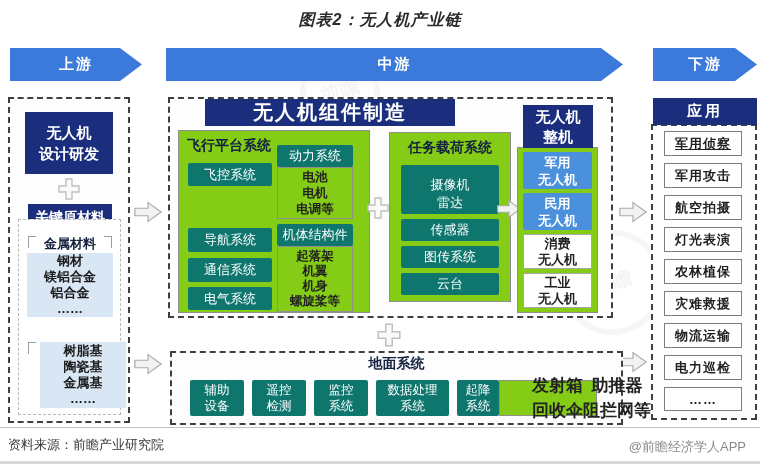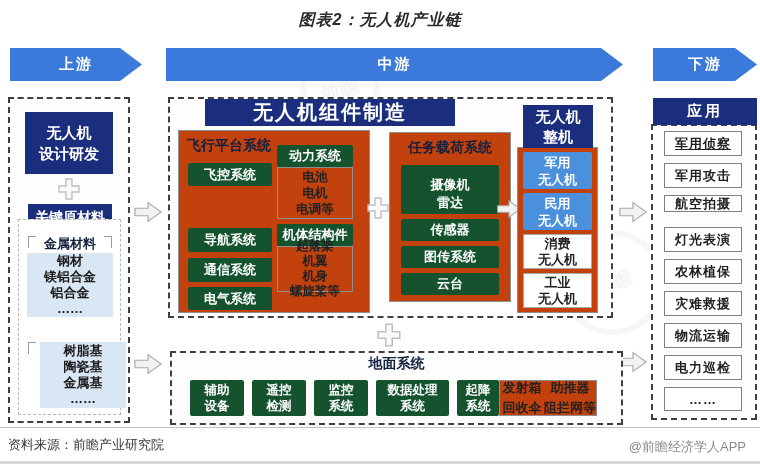--- a/index.html
+++ b/index.html
@@ -13,36 +13,36 @@
   .col span{display:block;}
   .page-title{font-size:16px;font-weight:bold;color:#2b2b2b;text-align:center;letter-spacing:1px;}
   .stage-arrow{
     background:#3b79da;color:#fff;font-weight:bold;font-size:15px;letter-spacing:2px;
     clip-path:polygon(0 0,calc(100% - 22px) 0,100% 50%,calc(100% - 22px) 100%,0 100%);
     display:flex;align-items:center;justify-content:center;
   }
   .dashed-box{border:2px dashed #3f3f3f;background:#fdfdfe;}
   .dotted-box{border:1px dashed #b8b8b8;background:#fff;}
   .navy-box{background:#1a2e7d;color:#fff;font-weight:bold;}
-  .blue-item{background:#14532d;color:#fff;font-weight:bold;border-radius:2px;}
+  .blue-item{background:#0f766e;color:#fff;font-weight:normal;border-radius:2px;}
   .blue-light{background:#4b90dc;color:#fff;font-weight:bold;border-radius:2px;}
-  .white-box{background:#c2410c;border:1px solid #8f8f8f;}
+  .white-box{background:#84cc16;border:1px solid #8f8f8f;}
   .white-item{background:#fff;border:1px solid #a8a8a8;color:#222;font-weight:600;}
   .light-fill{background:#d9e6f4;color:#1c1c1c;font-weight:600;}
   .sec-title{color:#14213f;font-weight:bold;}
   .bracket-label{position:relative;color:#14213f;font-weight:bold;font-size:13px;text-align:center;}
   .bracket-label::before,.bracket-label::after{
     content:"";position:absolute;top:1px;width:7px;height:11px;border-top:1px solid #9c9c9c;
   }
   .bracket-label::before{left:0;border-left:1px solid #9c9c9c;}
   .bracket-label::after{right:0;border-right:1px solid #9c9c9c;}
   .app-item{background:#fff;border:1px solid #7e7e7e;color:#1f1f1f;font-weight:600;font-size:13px;
     display:flex;align-items:center;justify-content:center;letter-spacing:1px;}
   .launch-grid{display:grid;grid-template-columns:1fr 1fr;align-content:center;justify-items:center;
-    row-gap:2px;font-size:13px;font-weight:600;color:#222;white-space:nowrap;}
+    row-gap:2px;font-size:17px;font-weight:600;color:#222;white-space:nowrap;padding-left:32px;}
   .footer-src{font-size:13px;color:#3a3a3a;}
   .footer-brand{font-size:13px;color:#8a8a8a;}
   .divider{background:#c2c2c2;}
   .bottom-strip{background:#d8d8d8;}
   .wm{opacity:0.05;color:#444;pointer-events:none;}
   .wm .ring{border:6px solid #666;border-radius:50%;width:100%;height:100%;box-sizing:border-box;
     display:flex;align-items:center;justify-content:center;font-size:20px;font-weight:bold;transform:rotate(-18deg);}
   svg{display:block;}
 </style>
 </head>
@@ -133,21 +133,21 @@
   <div class="abs blue-item center" style="left:188px;top:258px;width:84px;height:24px;font-size:13px;">通信系统</div>
   <div class="abs blue-item center" style="left:188px;top:287px;width:84px;height:23px;font-size:13px;">电气系统</div>
 
   <div class="abs blue-item center" style="left:277px;top:145px;width:76px;height:22px;font-size:13px;">动力系统</div>
   <div class="abs white-box col" style="left:277px;top:167px;width:76px;height:52px;font-size:12.5px;font-weight:600;line-height:16px;">
     <span>电池</span>
     <span>电机</span>
     <span>电调等</span>
   </div>
   <div class="abs blue-item center" style="left:277px;top:224px;width:76px;height:22px;font-size:13px;">机体结构件</div>
-  <div class="abs white-box col" style="left:277px;top:246px;width:76px;height:46px;font-size:12.5px;font-weight:600;line-height:15px;">
+  <div class="abs white-box col" style="left:277px;top:246px;width:76px;height:66px;font-size:12.5px;font-weight:600;line-height:15px;">
     <span>起落架</span>
     <span>机翼</span>
     <span>机身</span>
     <span>螺旋桨等</span>
   </div>
 
   <div class="abs" style="left:366px;top:196px;width:24px;height:24px;z-index:2;">
     <svg width="24" height="24" viewBox="0 0 24 24">
         <path d="M9 2 h6 v7 h7 v6 h-7 v7 h-6 v-7 h-7 v-6 h7 z" fill="#fafafa" stroke="#c0c0c0" stroke-width="1.4"></path>
       </svg>
@@ -232,21 +232,21 @@
     <span>发射箱</span>
     <span>助推器</span>
     <span>回收伞</span>
     <span>阻拦网等</span>
   </div>
 
   <div class="abs dashed-box" style="left:651px;top:124px;width:106px;height:296px;"></div>
   <div class="abs navy-box center" style="left:653px;top:98px;width:104px;height:27px;font-size:15px;letter-spacing:3px;">应用</div>
   <div class="abs app-item" style="left:664px;top:131px;width:78px;height:25px;text-decoration:underline;">军用侦察</div>
   <div class="abs app-item" style="left:664px;top:163px;width:78px;height:25px;">军用攻击</div>
-  <div class="abs app-item" style="left:664px;top:195px;width:78px;height:17px;">航空拍摄</div>
+  <div class="abs app-item" style="left:664px;top:195px;width:78px;height:25px;">航空拍摄</div>
   <div class="abs app-item" style="left:664px;top:227px;width:78px;height:25px;">灯光表演</div>
   <div class="abs app-item" style="left:664px;top:259px;width:78px;height:25px;">农林植保</div>
   <div class="abs app-item" style="left:664px;top:291px;width:78px;height:25px;">灾难救援</div>
   <div class="abs app-item" style="left:664px;top:323px;width:78px;height:25px;">物流运输</div>
   <div class="abs app-item" style="left:664px;top:355px;width:78px;height:25px;">电力巡检</div>
   <div class="abs app-item" style="left:664px;top:387px;width:78px;height:24px;">……</div>
 
   <div class="abs divider" style="left:0;top:427px;width:760px;height:1px;"></div>
   <div class="abs footer-src" style="left:8px;top:436px;">资料来源：前瞻产业研究院</div>
   <div class="abs footer-brand" style="right:14px;top:438px;">@前瞻经济学人APP</div>

